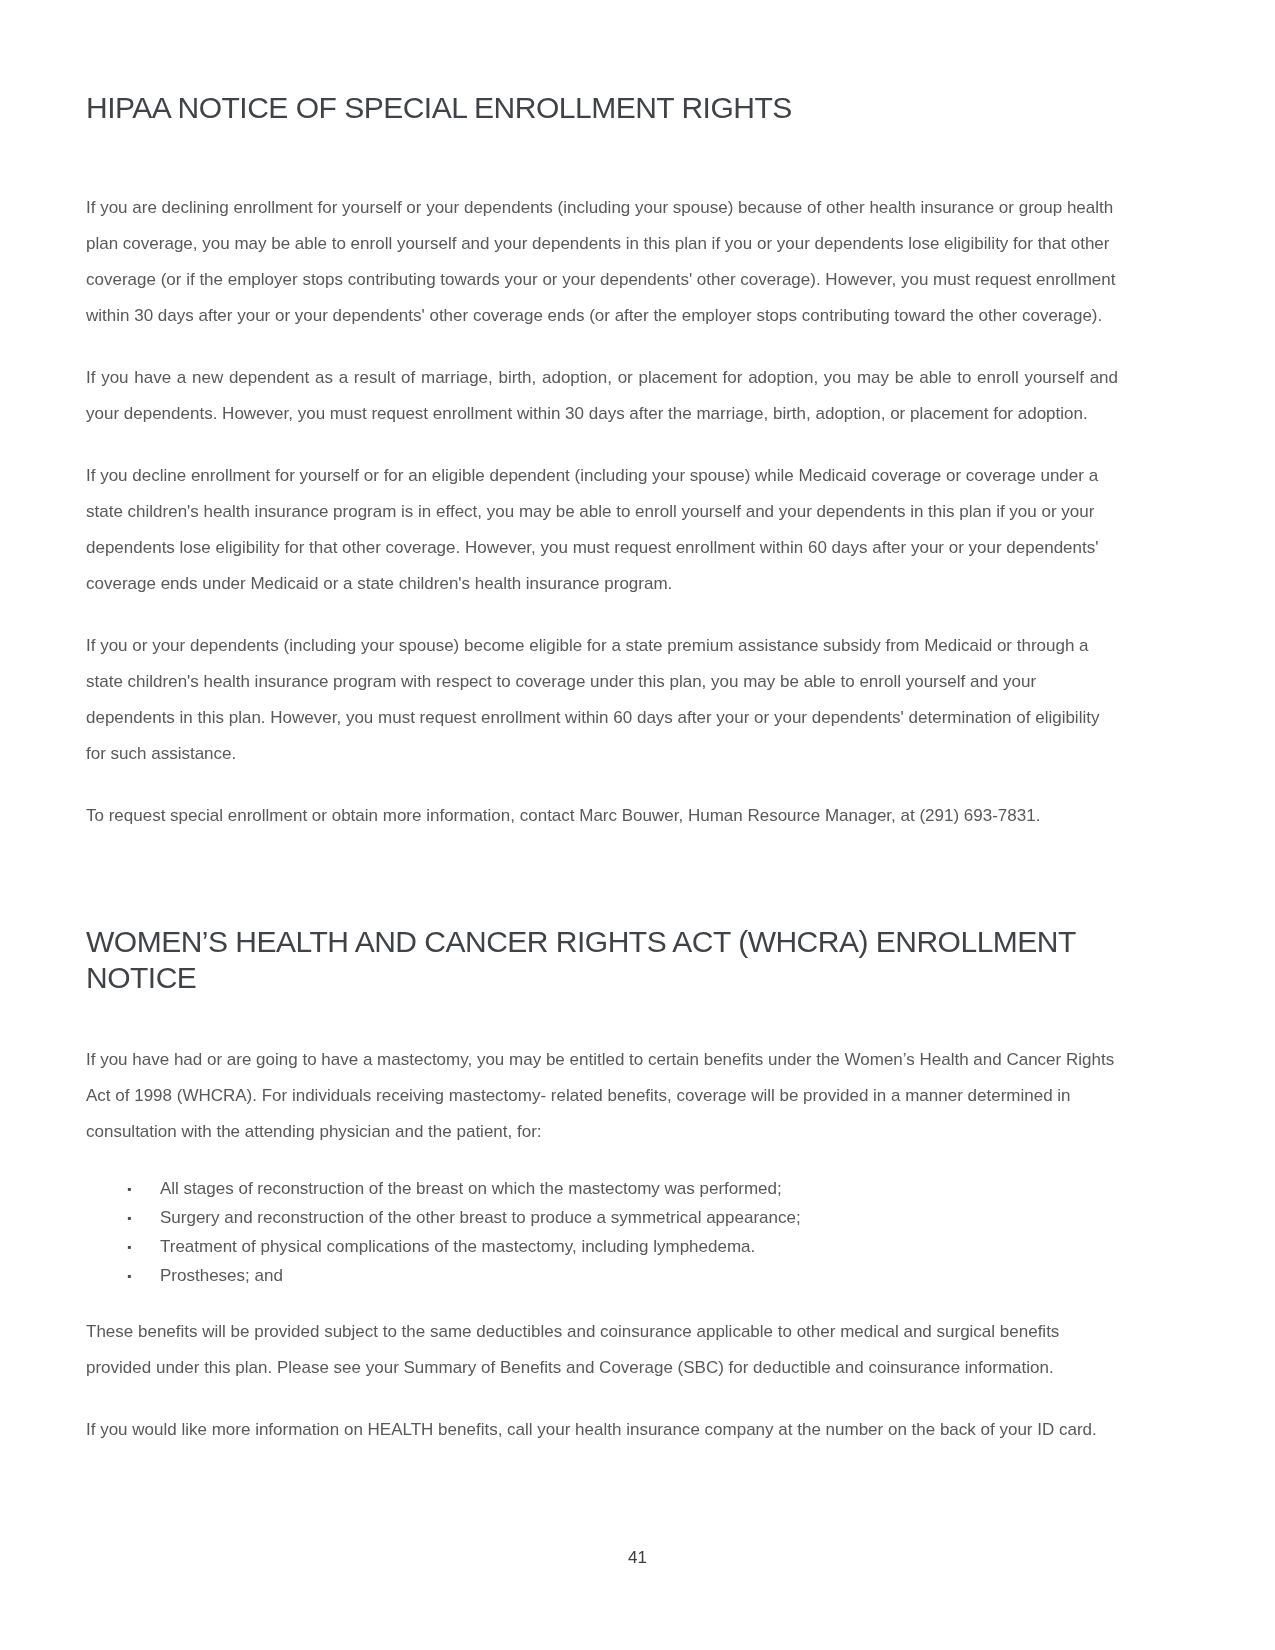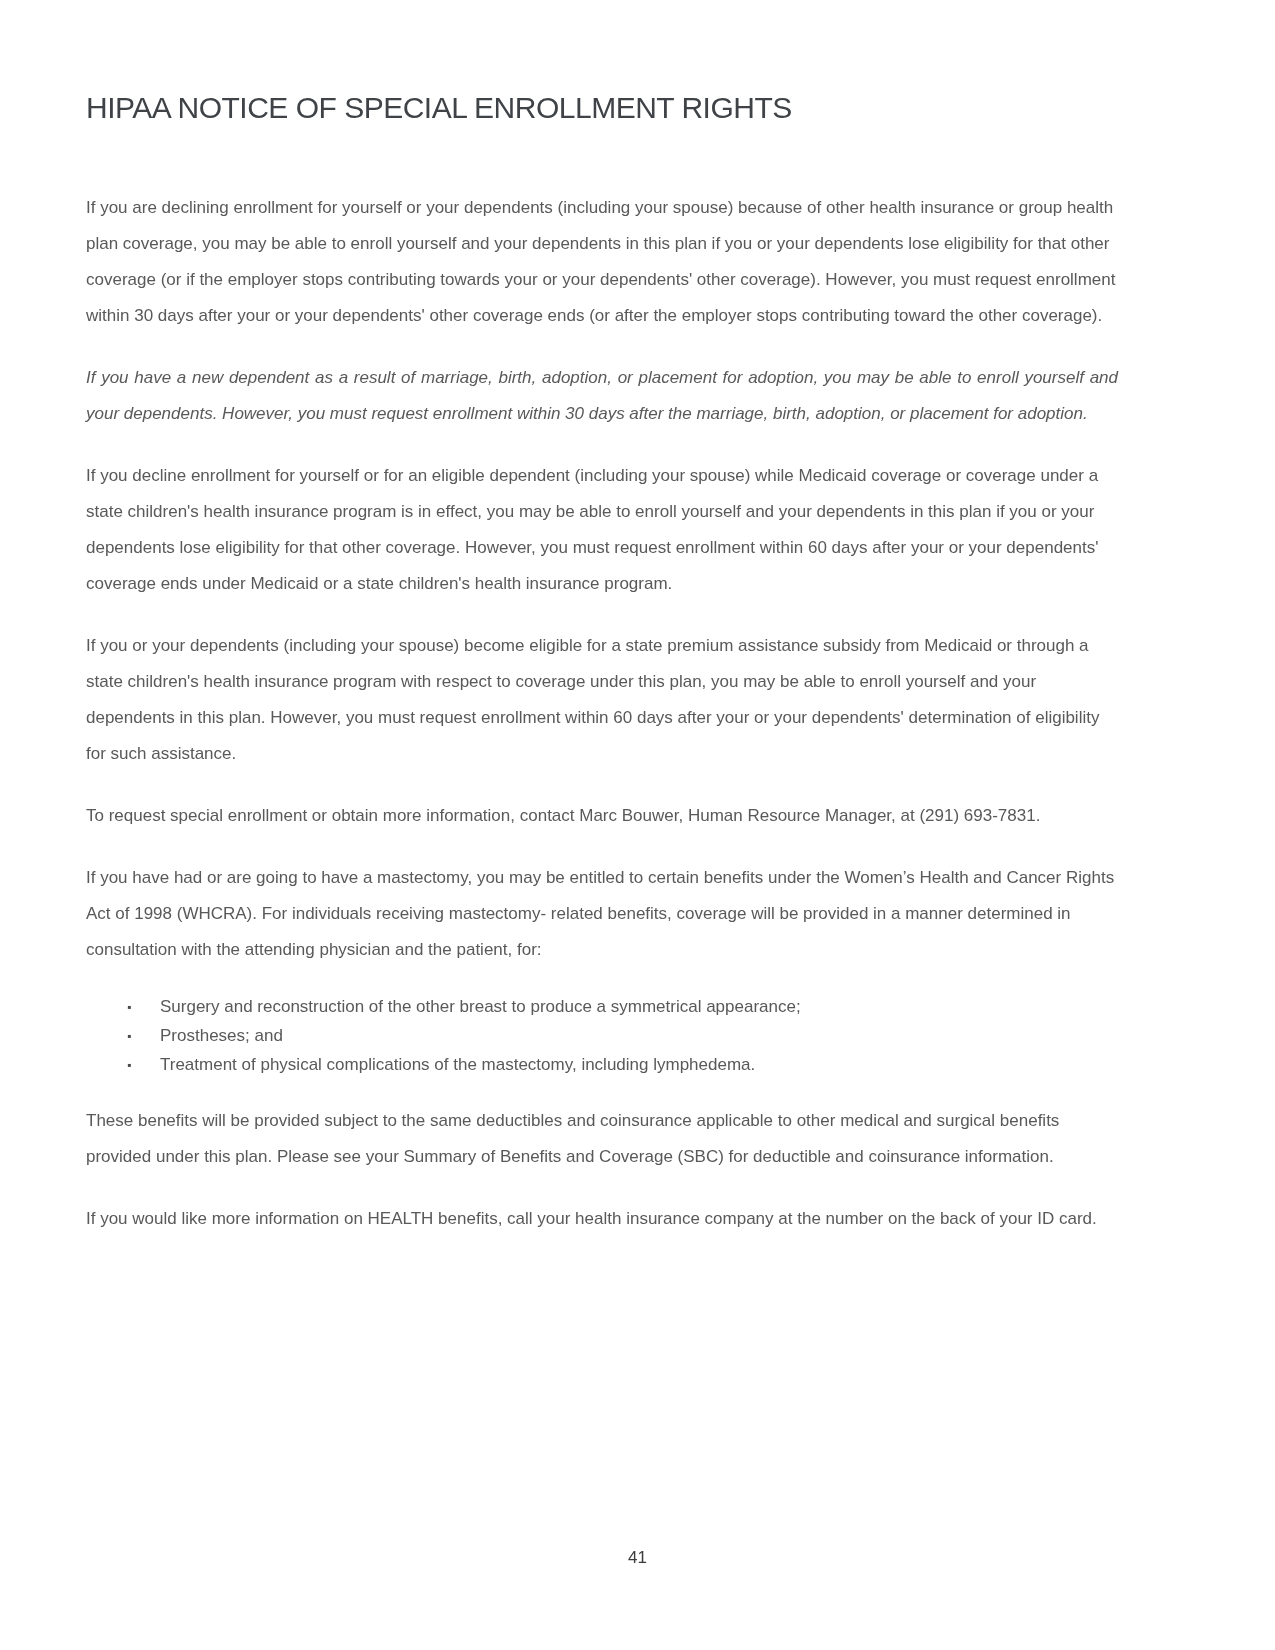--- a/index.html
+++ b/index.html
@@ -30,21 +30,20 @@
     margin-bottom: 46px;
   }
   .para {
     font-size: 17px;
     line-height: 36px;
     color: #595959;
     margin-bottom: 26px;
   }
   .para.justified {
     text-align: justify;
-    font-style: italic;
   }
   ul.bullet-list {
     list-style: none;
     margin: 0 0 26px 41px;
   }
   ul.bullet-list li {
     position: relative;
     padding-left: 33px;
     font-size: 17px;
     line-height: 25px;
@@ -82,27 +81,29 @@
     <p class="para">If you are declining enrollment for yourself or your dependents (including your spouse) because of other health insurance or group health plan coverage, you may be able to enroll yourself and your dependents in this plan if you or your dependents lose eligibility for that other coverage (or if the employer stops contributing towards your or your dependents' other coverage). However, you must request enrollment within 30 days after your or your dependents' other coverage ends (or after the employer stops contributing toward the other coverage).</p>
 
     <p class="para justified">If you have a new dependent as a result of marriage, birth, adoption, or placement for adoption, you may be able to enroll yourself and your dependents. However, you must request enrollment within 30 days after the marriage, birth, adoption, or placement for adoption.</p>
 
     <p class="para">If you decline enrollment for yourself or for an eligible dependent (including your spouse) while Medicaid coverage or coverage under a state children's health insurance program is in effect, you may be able to enroll yourself and your dependents in this plan if you or your dependents lose eligibility for that other coverage. However, you must request enrollment within 60 days after your or your dependents' coverage ends under Medicaid or a state children's health insurance program.</p>
 
     <p class="para">If you or your dependents (including your spouse) become eligible for a state premium assistance subsidy from Medicaid or through a state children's health insurance program with respect to coverage under this plan, you may be able to enroll yourself and your dependents in this plan. However, you must request enrollment within 60 days after your or your dependents' determination of eligibility for such assistance.</p>
 
     <p class="para">To request special enrollment or obtain more information, contact Marc Bouwer, Human Resource Manager, at (291) 693-7831.</p>
 
+    <h1 class="section-heading second">WOMEN’S HEALTH AND CANCER RIGHTS ACT (WHCRA) ENROLLMENT NOTICE</h1>
 
     <p class="para">If you have had or are going to have a mastectomy, you may be entitled to certain benefits under the Women’s Health and Cancer Rights Act of 1998 (WHCRA). For individuals receiving mastectomy- related benefits, coverage will be provided in a manner determined in consultation with the attending physician and the patient, for:</p>
 
     <ul class="bullet-list">
+      <li>All stages of reconstruction of the breast on which the mastectomy was performed;</li>
       <li>Surgery and reconstruction of the other breast to produce a symmetrical appearance;</li>
+      <li>Treatment of physical complications of the mastectomy, including lymphedema.</li>
       <li>Prostheses; and</li>
-      <li>Treatment of physical complications of the mastectomy, including lymphedema.</li>
     </ul>
 
     <p class="para">These benefits will be provided subject to the same deductibles and coinsurance applicable to other medical and surgical benefits provided under this plan. Please see your Summary of Benefits and Coverage (SBC) for deductible and coinsurance information.</p>
 
     <p class="para">If you would like more information on HEALTH benefits, call your health insurance company at the number on the back of your ID card.</p>
 
   </div>
 
   <div class="page-footer">
     <span class="page-number">41</span>

